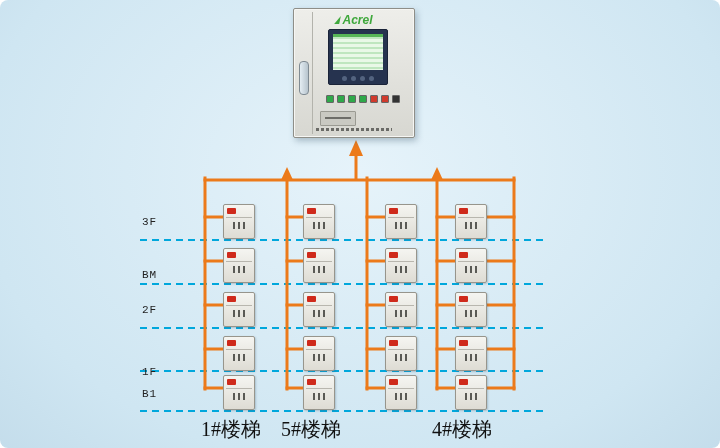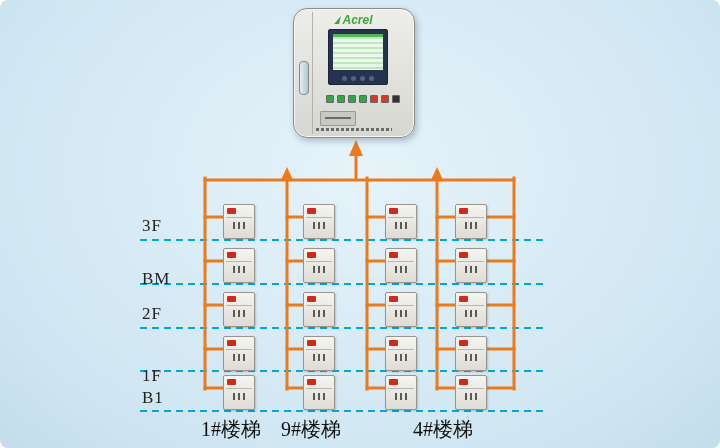--- a/index.html
+++ b/index.html
@@ -23,32 +23,32 @@
     box-shadow:1px 1px 2px rgba(70,95,115,.3);
   }
   .device::before{content:"";position:absolute;left:2px;right:2px;top:12px;height:1px;background:#b8b6ae;}
   .dev-led{position:absolute;left:3px;top:3px;width:9px;height:6px;background:var(--alarm_red);border-radius:1px;}
   .dev-terms{position:absolute;left:50%;top:17px;transform:translateX(-50%);display:flex;gap:3px;}
   .dev-terms i{width:2px;height:7px;background:#5a5a55;display:block;}
 
   
   .floor-label{
     position:absolute;left:142px;width:46px;z-index:3;
-    font-family:Liberation Serif, serif;font-size:17px;color:#222;letter-spacing:1px;
+    font-family:Liberation Mono, monospace;font-size:11px;color:#222;letter-spacing:1px;
   }
   .stair-label{
     position:absolute;top:416px;width:90px;z-index:3;text-align:center;
     font-family:"Liberation Serif","DejaVu Sans",serif;font-size:20px;color:#111;
   }
 
   
   .cabinet{
     position:absolute;left:293px;top:8px;width:120px;height:128px;z-index:4;
     background:linear-gradient(180deg,#eeeeea,#d7d7d1);
-    border:1px solid #8e8e88;border-radius:14px;
+    border:1px solid #8e8e88;border-radius:2px;
     box-shadow:2px 3px 6px rgba(60,90,110,.35), inset 0 0 0 1px #f6f6f3;
   }
   .cab-seam{position:absolute;left:18px;top:3px;bottom:3px;width:1px;background:#b3b3ac;}
   .brand{
     position:absolute;left:0;right:0;top:4px;text-align:center;
     color:var(--brand_green);font-style:italic;font-weight:bold;font-size:12px;
   }
   .brand-mark{display:inline-block;width:0;height:0;border-left:5px solid transparent;
     border-bottom:8px solid var(--brand_green);margin-right:2px;transform:skewX(-12deg);}
   .screen-bezel{
@@ -300,22 +300,22 @@
       </div>
     </div>
 
   <div class="floor-label" style="top:216px">3F</div>
   <div class="floor-label" style="top:269px">BM</div>
   <div class="floor-label" style="top:304px">2F</div>
   <div class="floor-label" style="top:366px">1F</div>
   <div class="floor-label" style="top:388px">B1</div>
 
   <div class="stair-label" style="left:186px">1#楼梯</div>
-  <div class="stair-label" style="left:266px">9#楼梯</div>
-  <div class="stair-label" style="left:398px">4#楼梯</div>
+  <div class="stair-label" style="left:266px">5#楼梯</div>
+  <div class="stair-label" style="left:417px">4#楼梯</div>
 
   <div class="cabinet">
     <div class="cab-seam"></div>
     <div class="brand"><span class="brand-mark"></span><span>Acrel</span></div>
     <div class="screen-bezel">
       <div class="screen-inner"></div>
       <div class="bezel-buttons">
           <i></i>
           <i></i>
           <i></i>

